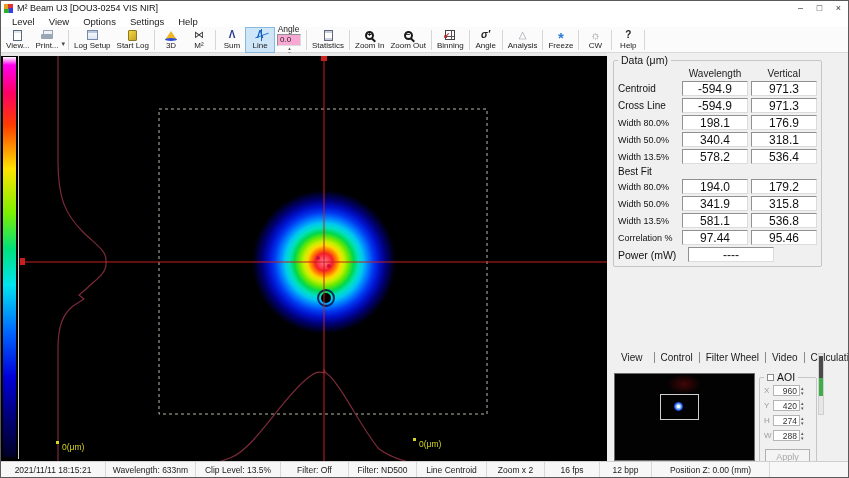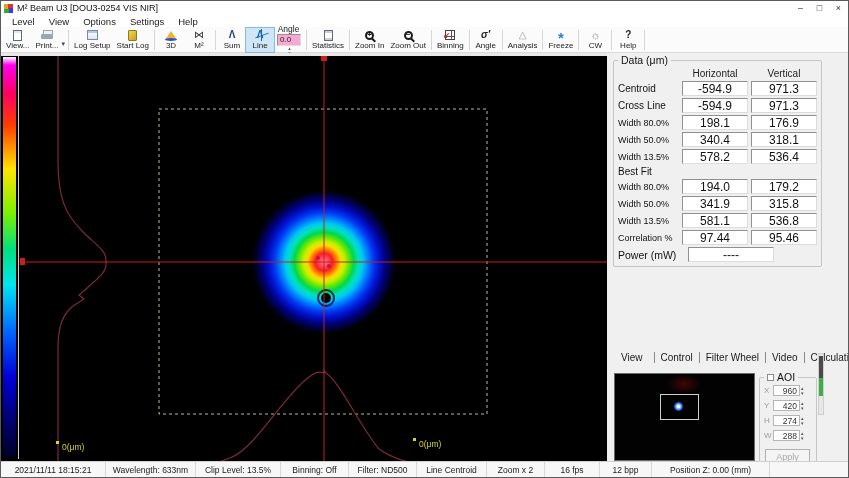--- a/index.html
+++ b/index.html
@@ -318,21 +318,21 @@
       <span class="ytick t3"></span>
     </div>
   </div>
 
   <div class="side-panel">
 
     <fieldset class="data-group">
       <legend>Data (μm)</legend>
       <div class="dhead">
         <span class="sp"></span>
-        <span class="h">Horizontal</span>
+        <span class="h">Wavelength</span>
         <span class="h">Vertical</span>
       </div>
       <div class="drow">
         <span class="lab">Centroid</span>
         <span class="val">-594.9</span>
         <span class="val">971.3</span>
       </div>
       <div class="drow">
         <span class="lab">Cross Line</span>
         <span class="val">-594.9</span>
@@ -438,21 +438,21 @@
 
     <div class="vslider">
       <div class="thumb"></div>
     </div>
   </div>
 
   <div class="statusbar">
     <span class="seg" style="width:105px">2021/11/11 18:15:21</span>
     <span class="seg" style="width:90px">Wavelength: 633nm</span>
     <span class="seg" style="width:85px">Clip Level: 13.5%</span>
-    <span class="seg" style="width:68px">Binning: Off</span>
+    <span class="seg" style="width:68px">Filter: Off</span>
     <span class="seg" style="width:68px">Filter: ND500</span>
     <span class="seg" style="width:70px">Line Centroid</span>
     <span class="seg" style="width:58px">Zoom x 2</span>
     <span class="seg" style="width:55px">16 fps</span>
     <span class="seg" style="width:52px">12 bpp</span>
     <span class="seg" style="width:118px">Position Z: 0.00 (mm)</span>
     <span class="seg filler"></span>
   </div>
 
 </div>

